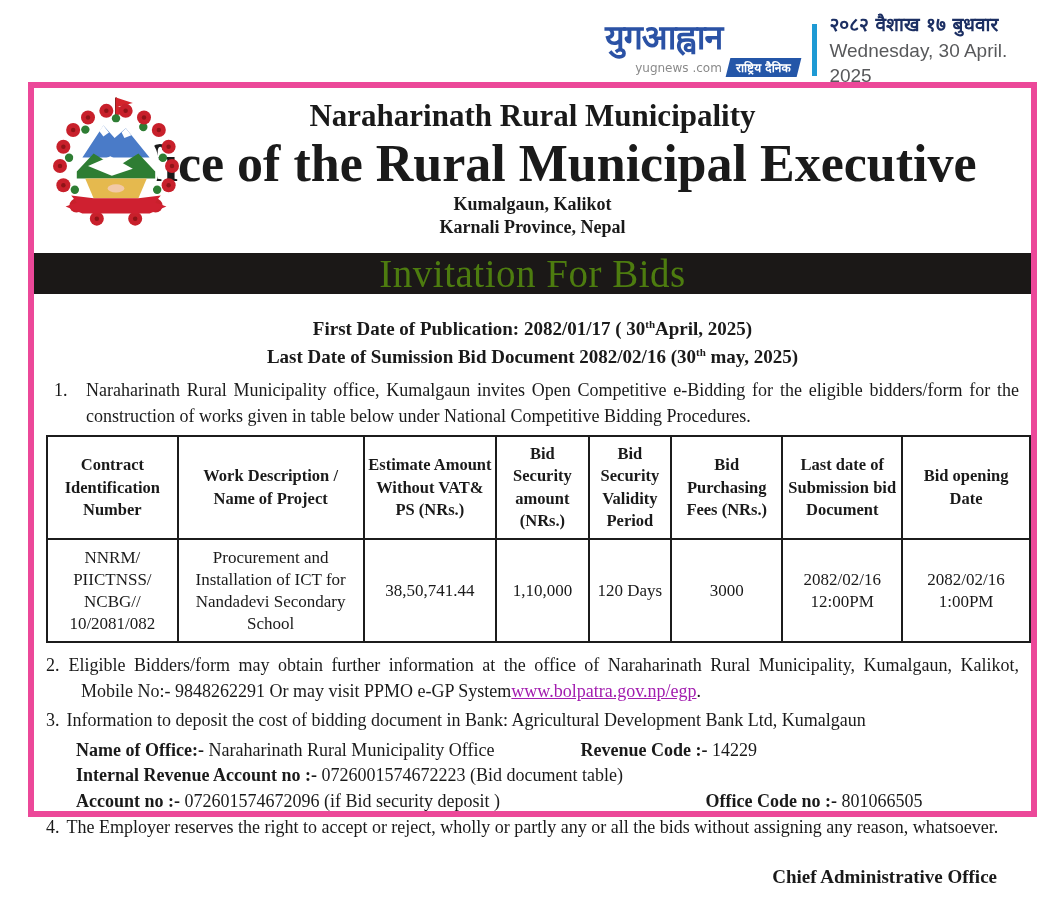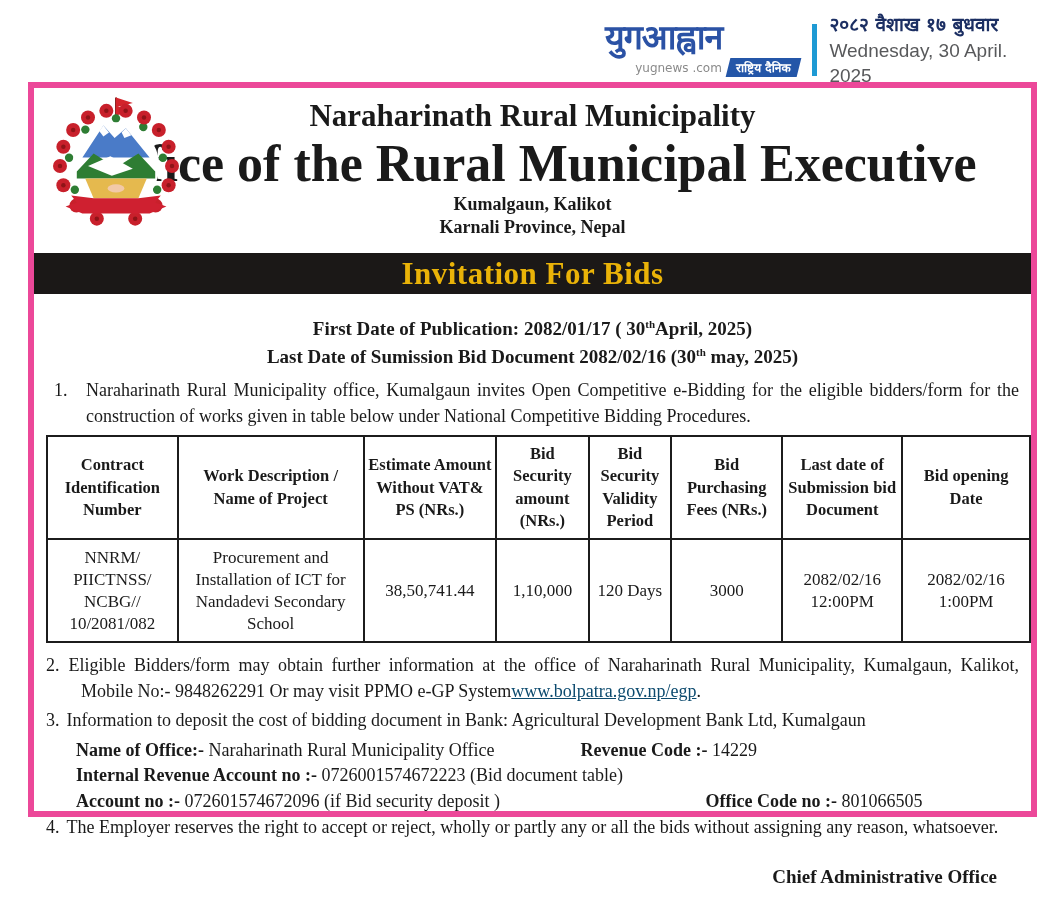--- a/index.html
+++ b/index.html
@@ -24,36 +24,36 @@
   .doc { position:absolute; top:82px; left:28px; width:1009px; height:735px; border:6px solid #ec4899; background:#fff; }
 
   .doc-header { position:relative; height:165px; }
   .emblem { position:absolute; left:12px; top:8px; width:140px; height:140px; }
   .doc-titles { text-align:center; padding-top:10px; }
   .org-name   { font-size:31px; font-weight:bold; line-height:1.15; }
   .office-name{ font-size:52px; font-weight:bold; line-height:1.15; }
   .addr { font-size:18px; font-weight:bold; line-height:1.25; }
 
   .banner { height:41px; background:#1b1817; display:flex; align-items:center; justify-content:center; }
-  .banner-title { color:#eab308; font-size:31px; font-weight:bold; letter-spacing:0.5px; }
+  .banner-title { color:#4d7c0f; font-size:39px; font-weight:normal; letter-spacing:0.5px; }
 
   .content { padding:12px 12px 0 12px; font-size:18px; }
 
   .pub-dates { text-align:center; font-weight:bold; font-size:19px; line-height:1.45; margin-bottom:8px;margin-top:9px; }
   sup { font-size:11px; vertical-align:super; line-height:0; }
 
   .para { text-align:justify; line-height:1.42; margin-bottom:4px; }
   .li1 { position:relative; padding-left:40px; }
   .li1 .num { position:absolute; left:8px; top:0; }
   .li-hang { padding-left:35px; text-indent:-35px; }
   .li-hang .num { margin-right:9px; }
   .li-hang2 { padding-left:30px; text-indent:-30px; }
   .li-hang2 .num { margin-right:7px; }
 
-  a.doclink { color:#0c4a6e; text-decoration:underline; }
+  a.doclink { color:#a21caf; text-decoration:underline; }
 
   
   table.bid { border-collapse:collapse; width:985px; margin:6px auto 10px auto; }
   table.bid th, table.bid td { border:2px solid #1c1c1c; text-align:center; vertical-align:middle; }
   table.bid th { font-size:16.5px; font-weight:bold; line-height:1.35; padding:6px 3px; height:95px; }
   table.bid td { font-size:17px; line-height:1.3; padding:4px 3px; height:103px; }
   td.vtop { vertical-align:top; padding-top:12px; }
 
   .sub-line { padding-left:30px; line-height:1.42; }
   .lbl { font-weight:bold; }

